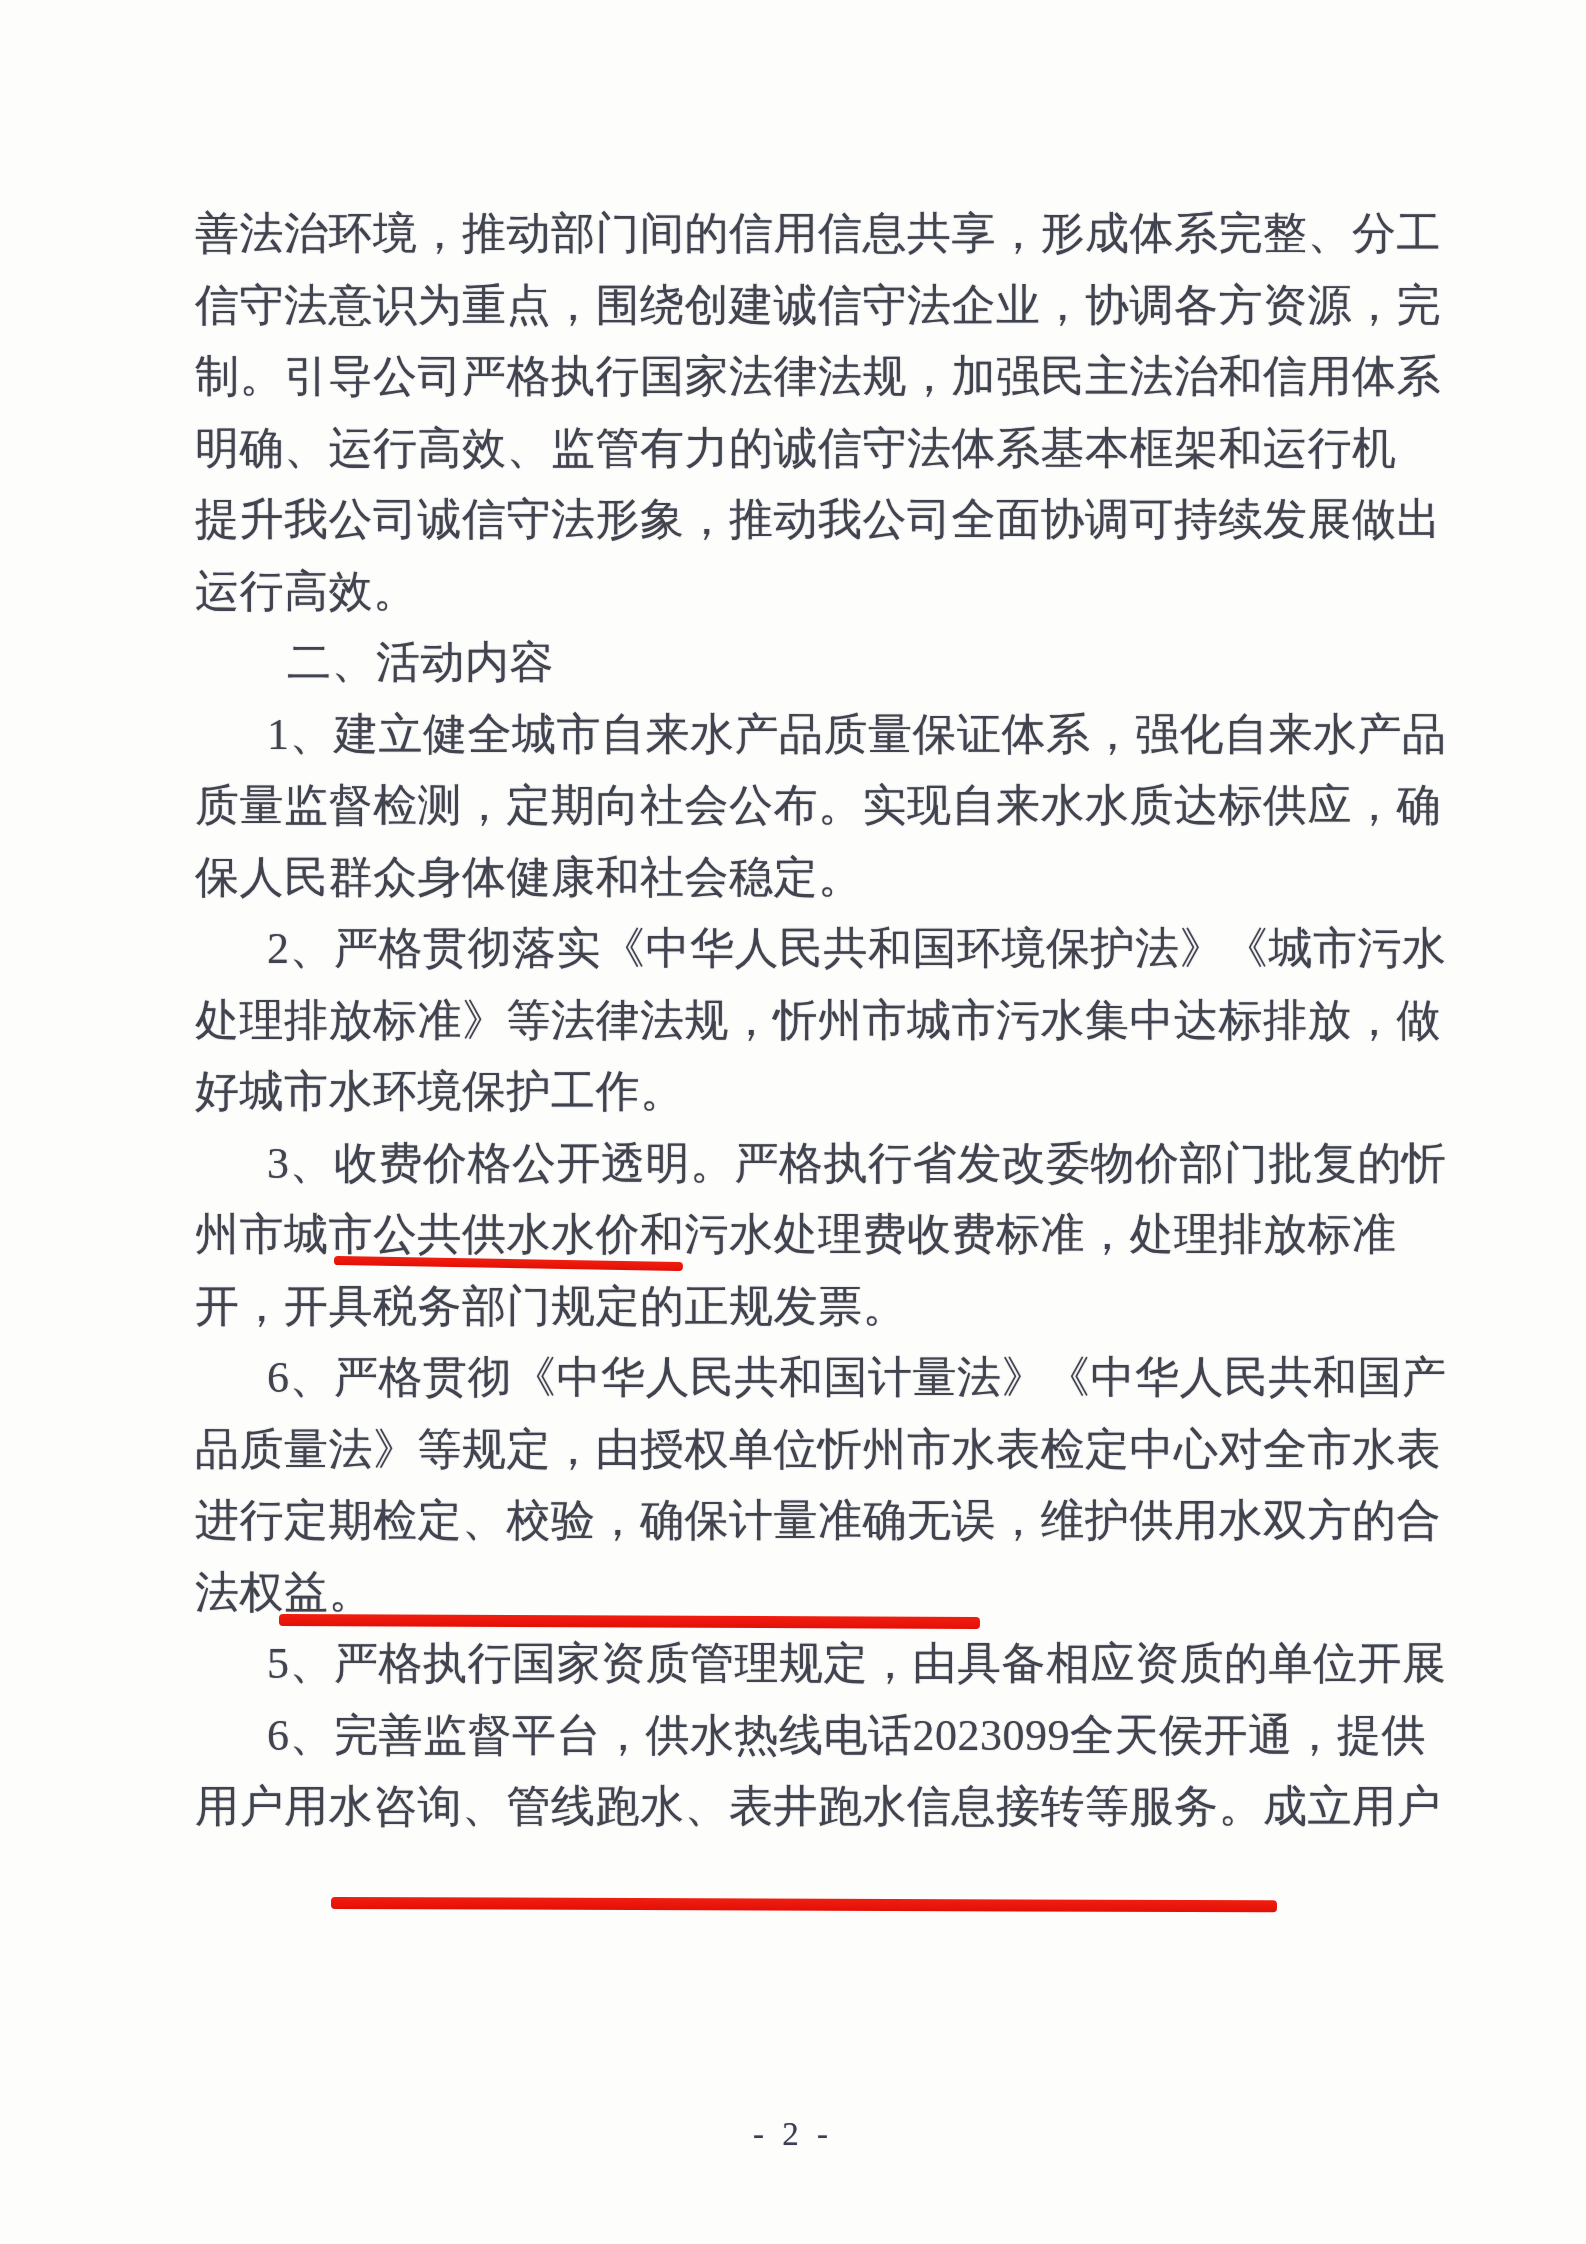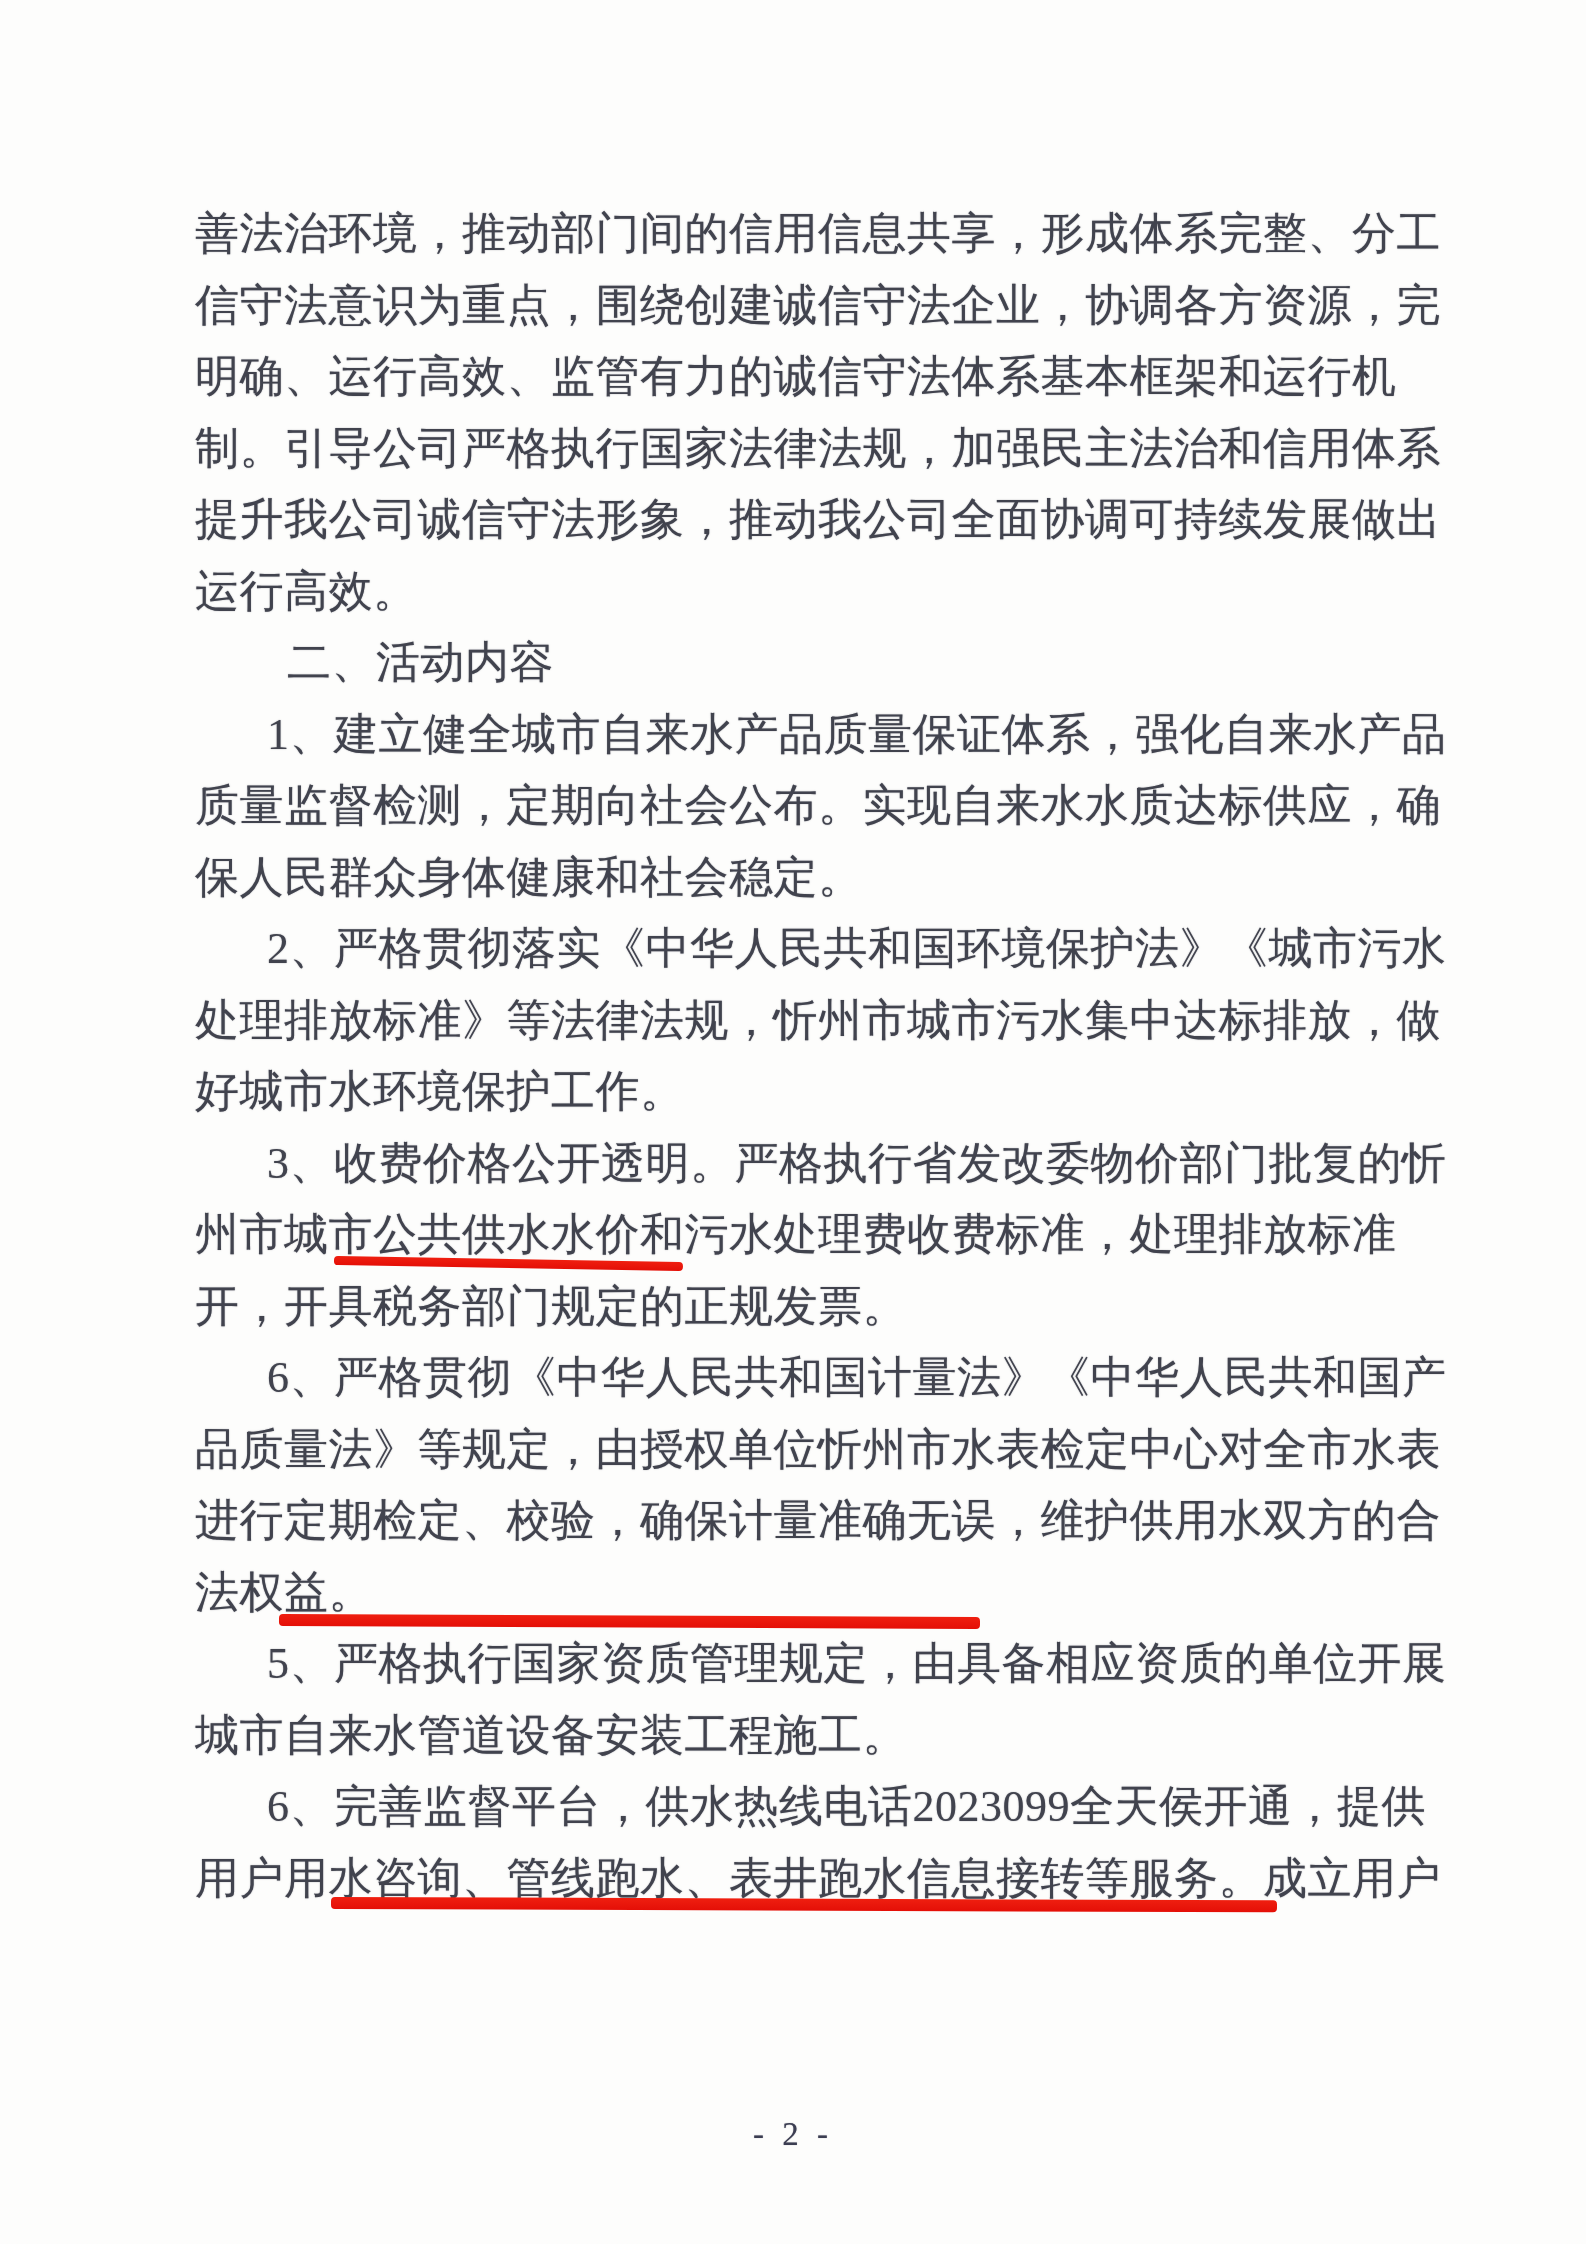--- a/index.html
+++ b/index.html
@@ -39,40 +39,39 @@
   }
 </style>
 </head>
 <body>
 
 <div class="page">
 
   <div class="content">
     <div class="line">善法治环境，推动部门间的信用信息共享，形成体系完整、分工</div>
     <div class="line">信守法意识为重点，围绕创建诚信守法企业，协调各方资源，完</div>
+    <div class="line">制。引导公司严格执行国家法律法规，加强民主法治和信用体系</div>
     <div class="line">明确、运行高效、监管有力的诚信守法体系基本框架和运行机</div>
-    <div class="line">制。引导公司严格执行国家法律法规，加强民主法治和信用体系</div>
     <div class="line">提升我公司诚信守法形象，推动我公司全面协调可持续发展做出</div>
     <div class="line">运行高效。</div>
     <div class="line ind-head">二、活动内容</div>
     <div class="line ind-num">1、建立健全城市自来水产品质量保证体系，强化自来水产品</div>
     <div class="line">质量监督检测，定期向社会公布。实现自来水水质达标供应，确</div>
     <div class="line">保人民群众身体健康和社会稳定。</div>
     <div class="line ind-num">2、严格贯彻落实《中华人民共和国环境保护法》《城市污水</div>
     <div class="line">处理排放标准》等法律法规，忻州市城市污水集中达标排放，做</div>
     <div class="line">好城市水环境保护工作。</div>
     <div class="line ind-num">3、收费价格公开透明。严格执行省发改委物价部门批复的忻</div>
     <div class="line">州市城市公共供水水价和污水处理费收费标准，处理排放标准</div>
     <div class="line">开，开具税务部门规定的正规发票。</div>
     <div class="line ind-num">6、严格贯彻《中华人民共和国计量法》《中华人民共和国产</div>
     <div class="line">品质量法》等规定，由授权单位忻州市水表检定中心对全市水表</div>
     <div class="line">进行定期检定、校验，确保计量准确无误，维护供用水双方的合</div>
     <div class="line">法权益。</div>
     <div class="line ind-num">5、严格执行国家资质管理规定，由具备相应资质的单位开展</div>
-    <div class="line">城市自来水管道设备安装工程施工。</div>
     <div class="line ind-num">6、完善监督平台，供水热线电话2023099全天侯开通，提供</div>
     <div class="line">用户用水咨询、管线跑水、表井跑水信息接转等服务。成立用户</div>
   </div>
 
   <div class="redline u1"></div>
   <div class="redline u2"></div>
   <div class="redline u3"></div>
 
   <div class="footer">- 2 -</div>
 

